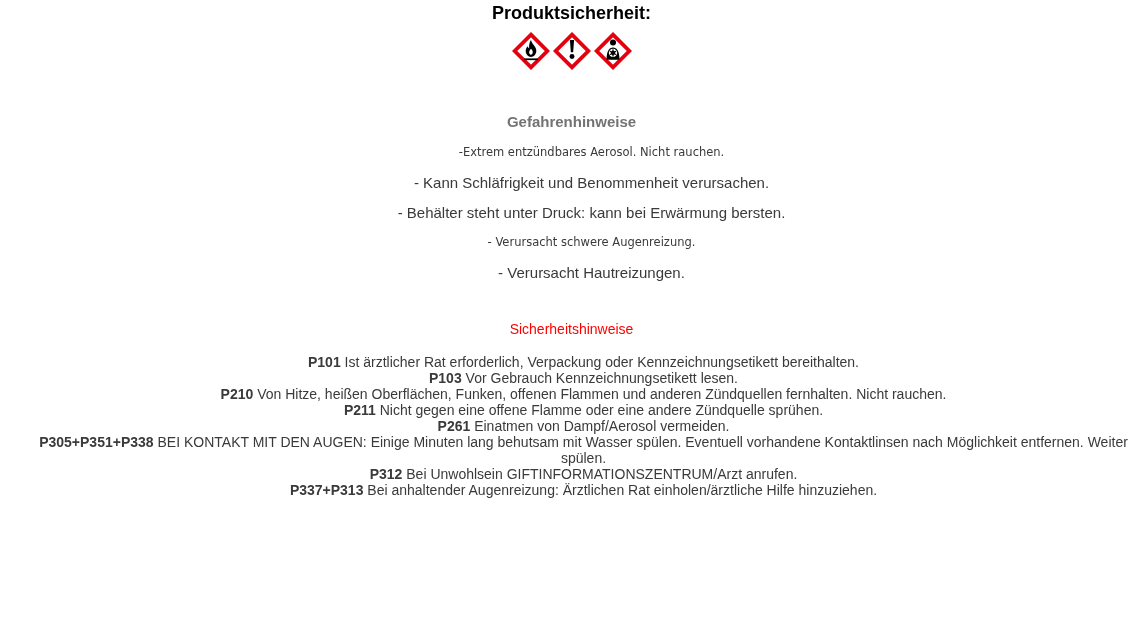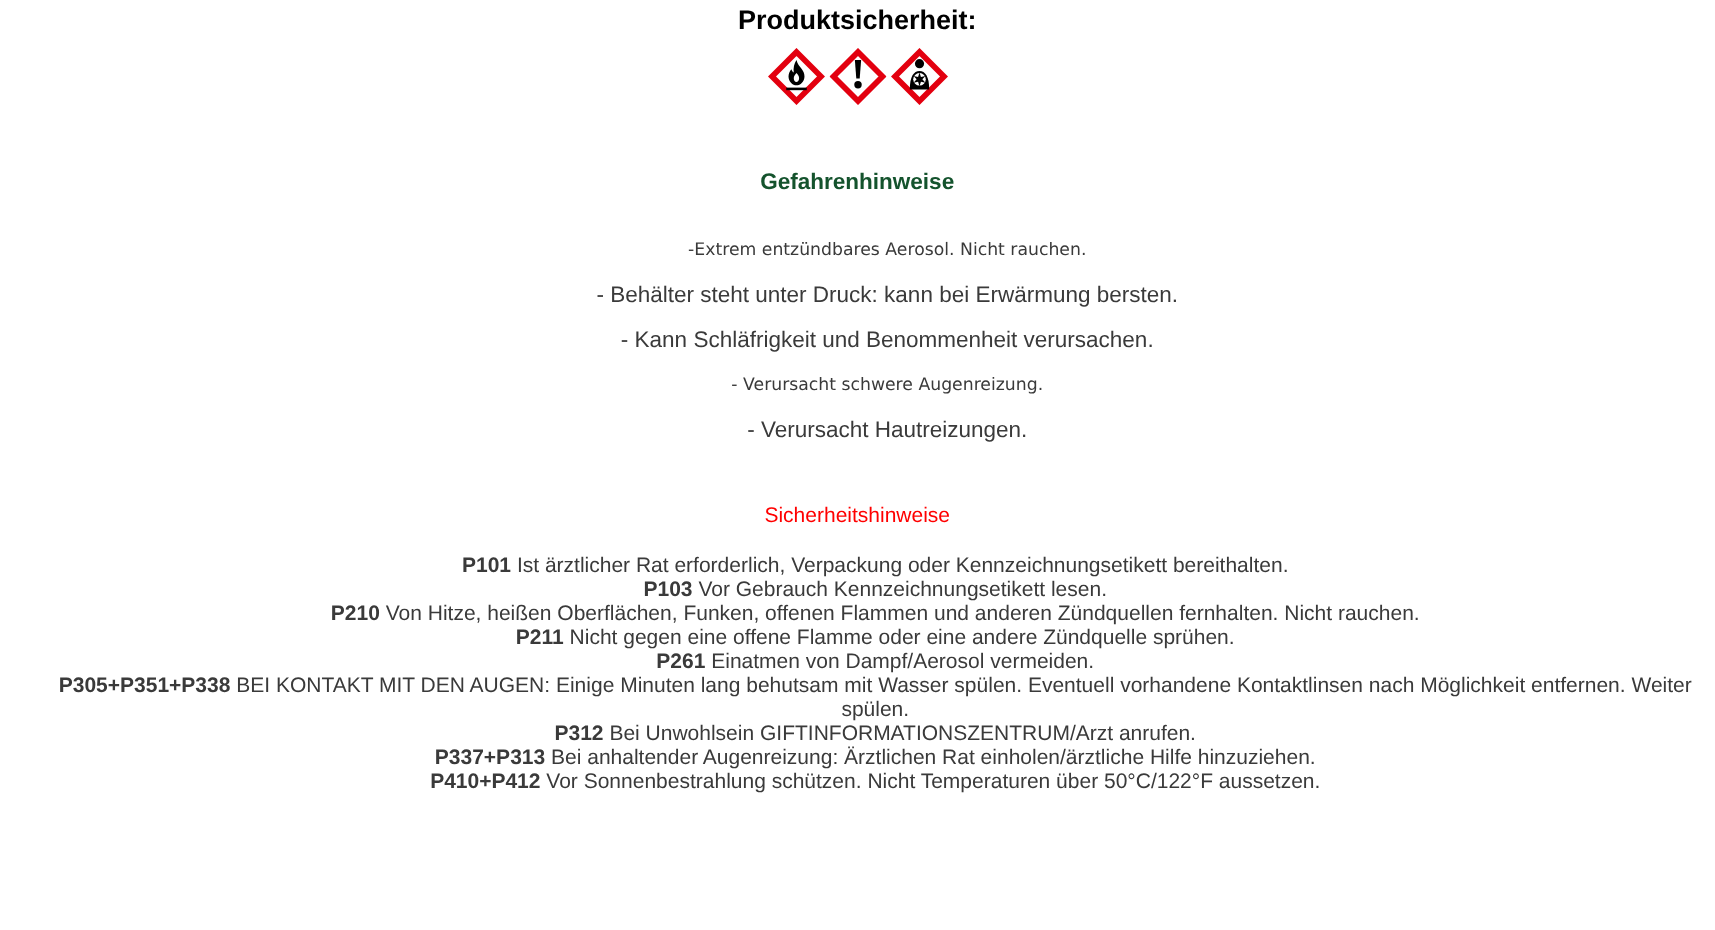--- a/index.html
+++ b/index.html
@@ -28,24 +28,24 @@
     gap: 3px;
     height: 38px;
   }
   svg.picto { width: 38px; height: 38px; display: block; }
 
   .hazard-heading {
     margin-top: 44px;
     font-size: 15px;
     line-height: 15px;
     font-weight: bold;
-    color: #14532d;
+    color: #737373;
   }
 
-  .hazard-list { margin-top: 22px; padding-left: 40px; }
+  .hazard-list { margin-top: 8px; padding-left: 40px; }
   .hazard-line {
     height: 30px;
     display: flex;
     align-items: center;
     justify-content: center;
     color: #3a3a3a;
   }
   .hazard-line.big { font-size: 15px; }
   .hazard-line.small {
     font-size: 11.5px;
@@ -101,33 +101,32 @@
       <path fill="#000000" d="M33,73 C33,50 40,40.5 50,40.5 C60,40.5 67,50 67,73 Z"></path>
       <circle cx="50" cy="55" r="11" fill="#ffffff"></circle>
       <polygon fill="#000000" points="50,43 52.5,50.67 60.39,49 55,55 60.39,61 52.5,59.33 50,67 47.5,59.33 39.61,61 45,55 39.61,49 47.5,50.67"></polygon>
     </svg>
   </div>
 
   <div class="hazard-heading">Gefahrenhinweise</div>
 
   <div class="hazard-list" id="hazard-list">
       <div class="hazard-line small">-Extrem entzündbares Aerosol. Nicht rauchen.</div>
+      <div class="hazard-line big">- Kann Schläfrigkeit und Benommenheit verursachen.</div>
       <div class="hazard-line big">- Behälter steht unter Druck: kann bei Erwärmung bersten.</div>
-      <div class="hazard-line big">- Kann Schläfrigkeit und Benommenheit verursachen.</div>
       <div class="hazard-line small">- Verursacht schwere Augenreizung.</div>
       <div class="hazard-line big">- Verursacht Hautreizungen.</div>
     </div>
 
   <div class="prec-heading">Sicherheitshinweise</div>
 
   <div class="prec-list" id="prec-list">
       <div class="prec-line"><span class="prec-code">P101</span> Ist ärztlicher Rat erforderlich, Verpackung oder Kennzeichnungsetikett bereithalten.</div>
       <div class="prec-line"><span class="prec-code">P103</span> Vor Gebrauch Kennzeichnungsetikett lesen.</div>
       <div class="prec-line"><span class="prec-code">P210</span> Von Hitze, heißen Oberflächen, Funken, offenen Flammen und anderen Zündquellen fernhalten. Nicht rauchen.</div>
       <div class="prec-line"><span class="prec-code">P211</span> Nicht gegen eine offene Flamme oder eine andere Zündquelle sprühen.</div>
       <div class="prec-line"><span class="prec-code">P261</span> Einatmen von Dampf/Aerosol vermeiden.</div>
       <div class="prec-line"><span class="prec-code">P305+P351+P338</span> BEI KONTAKT MIT DEN AUGEN: Einige Minuten lang behutsam mit Wasser spülen. Eventuell vorhandene Kontaktlinsen nach Möglichkeit entfernen. Weiter spülen.</div>
       <div class="prec-line"><span class="prec-code">P312</span> Bei Unwohlsein GIFTINFORMATIONSZENTRUM/Arzt anrufen.</div>
       <div class="prec-line"><span class="prec-code">P337+P313</span> Bei anhaltender Augenreizung: Ärztlichen Rat einholen/ärztliche Hilfe hinzuziehen.</div>
-      <div class="prec-line"><span class="prec-code">P410+P412</span> Vor Sonnenbestrahlung schützen. Nicht Temperaturen über 50°C/122°F aussetzen.</div>
     </div>
 
 </div>
 
 </body></html>

